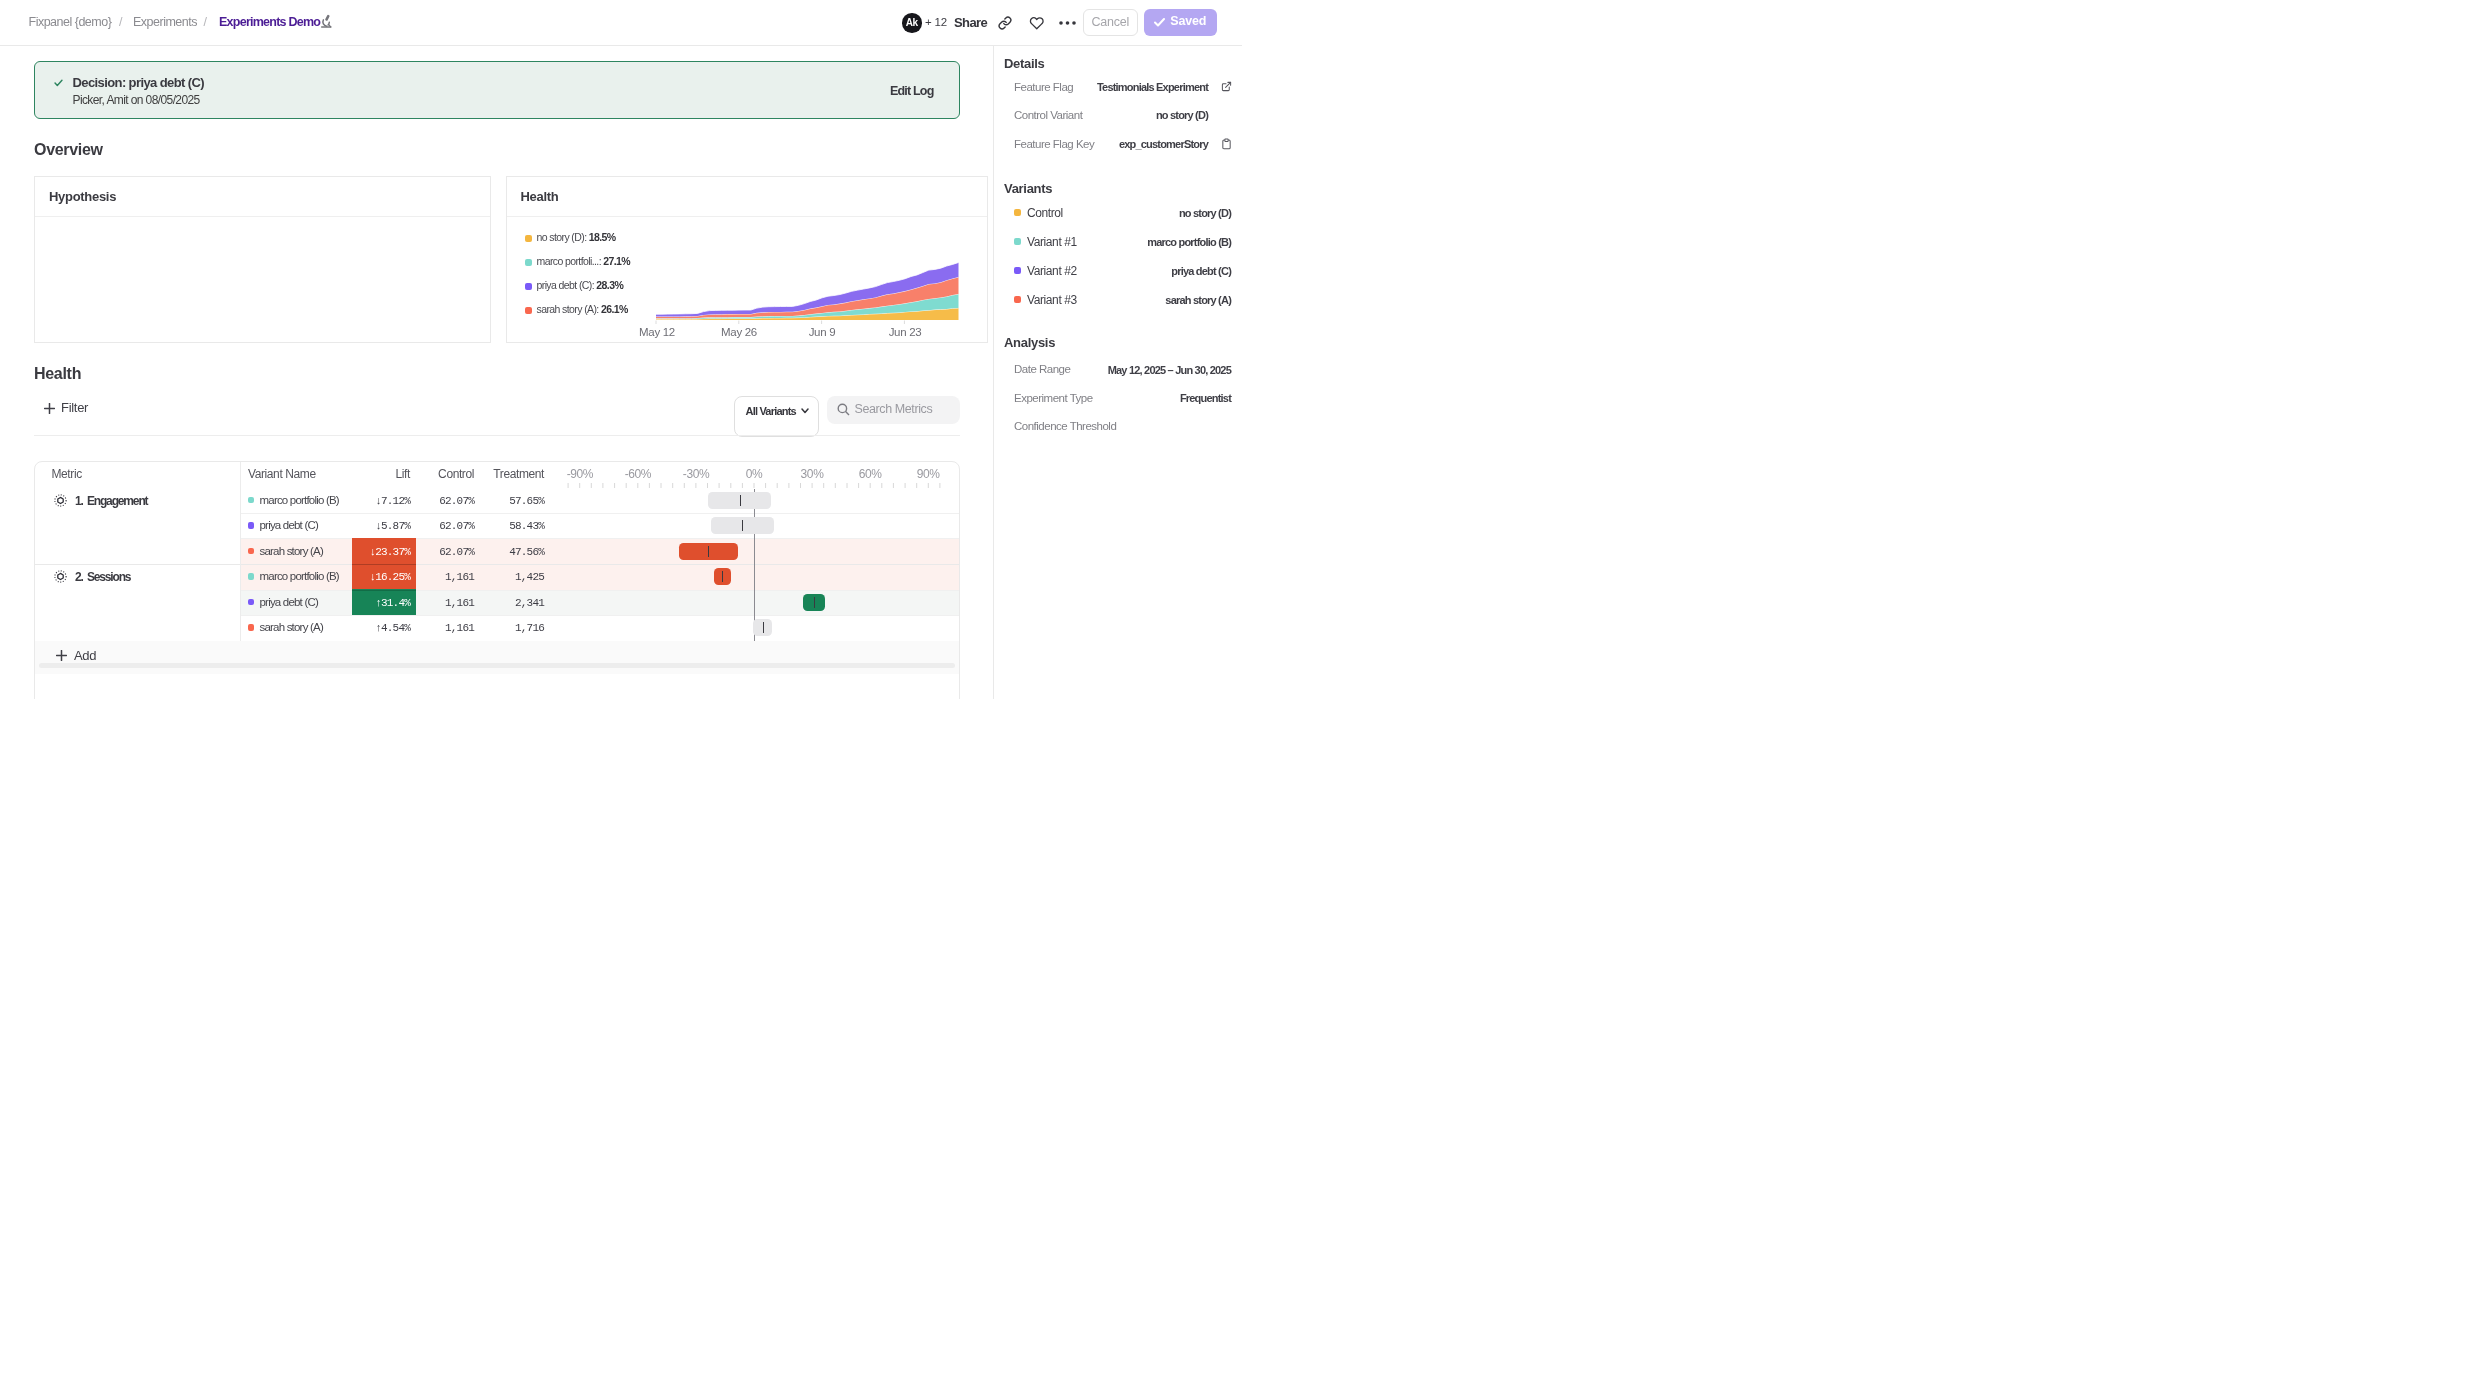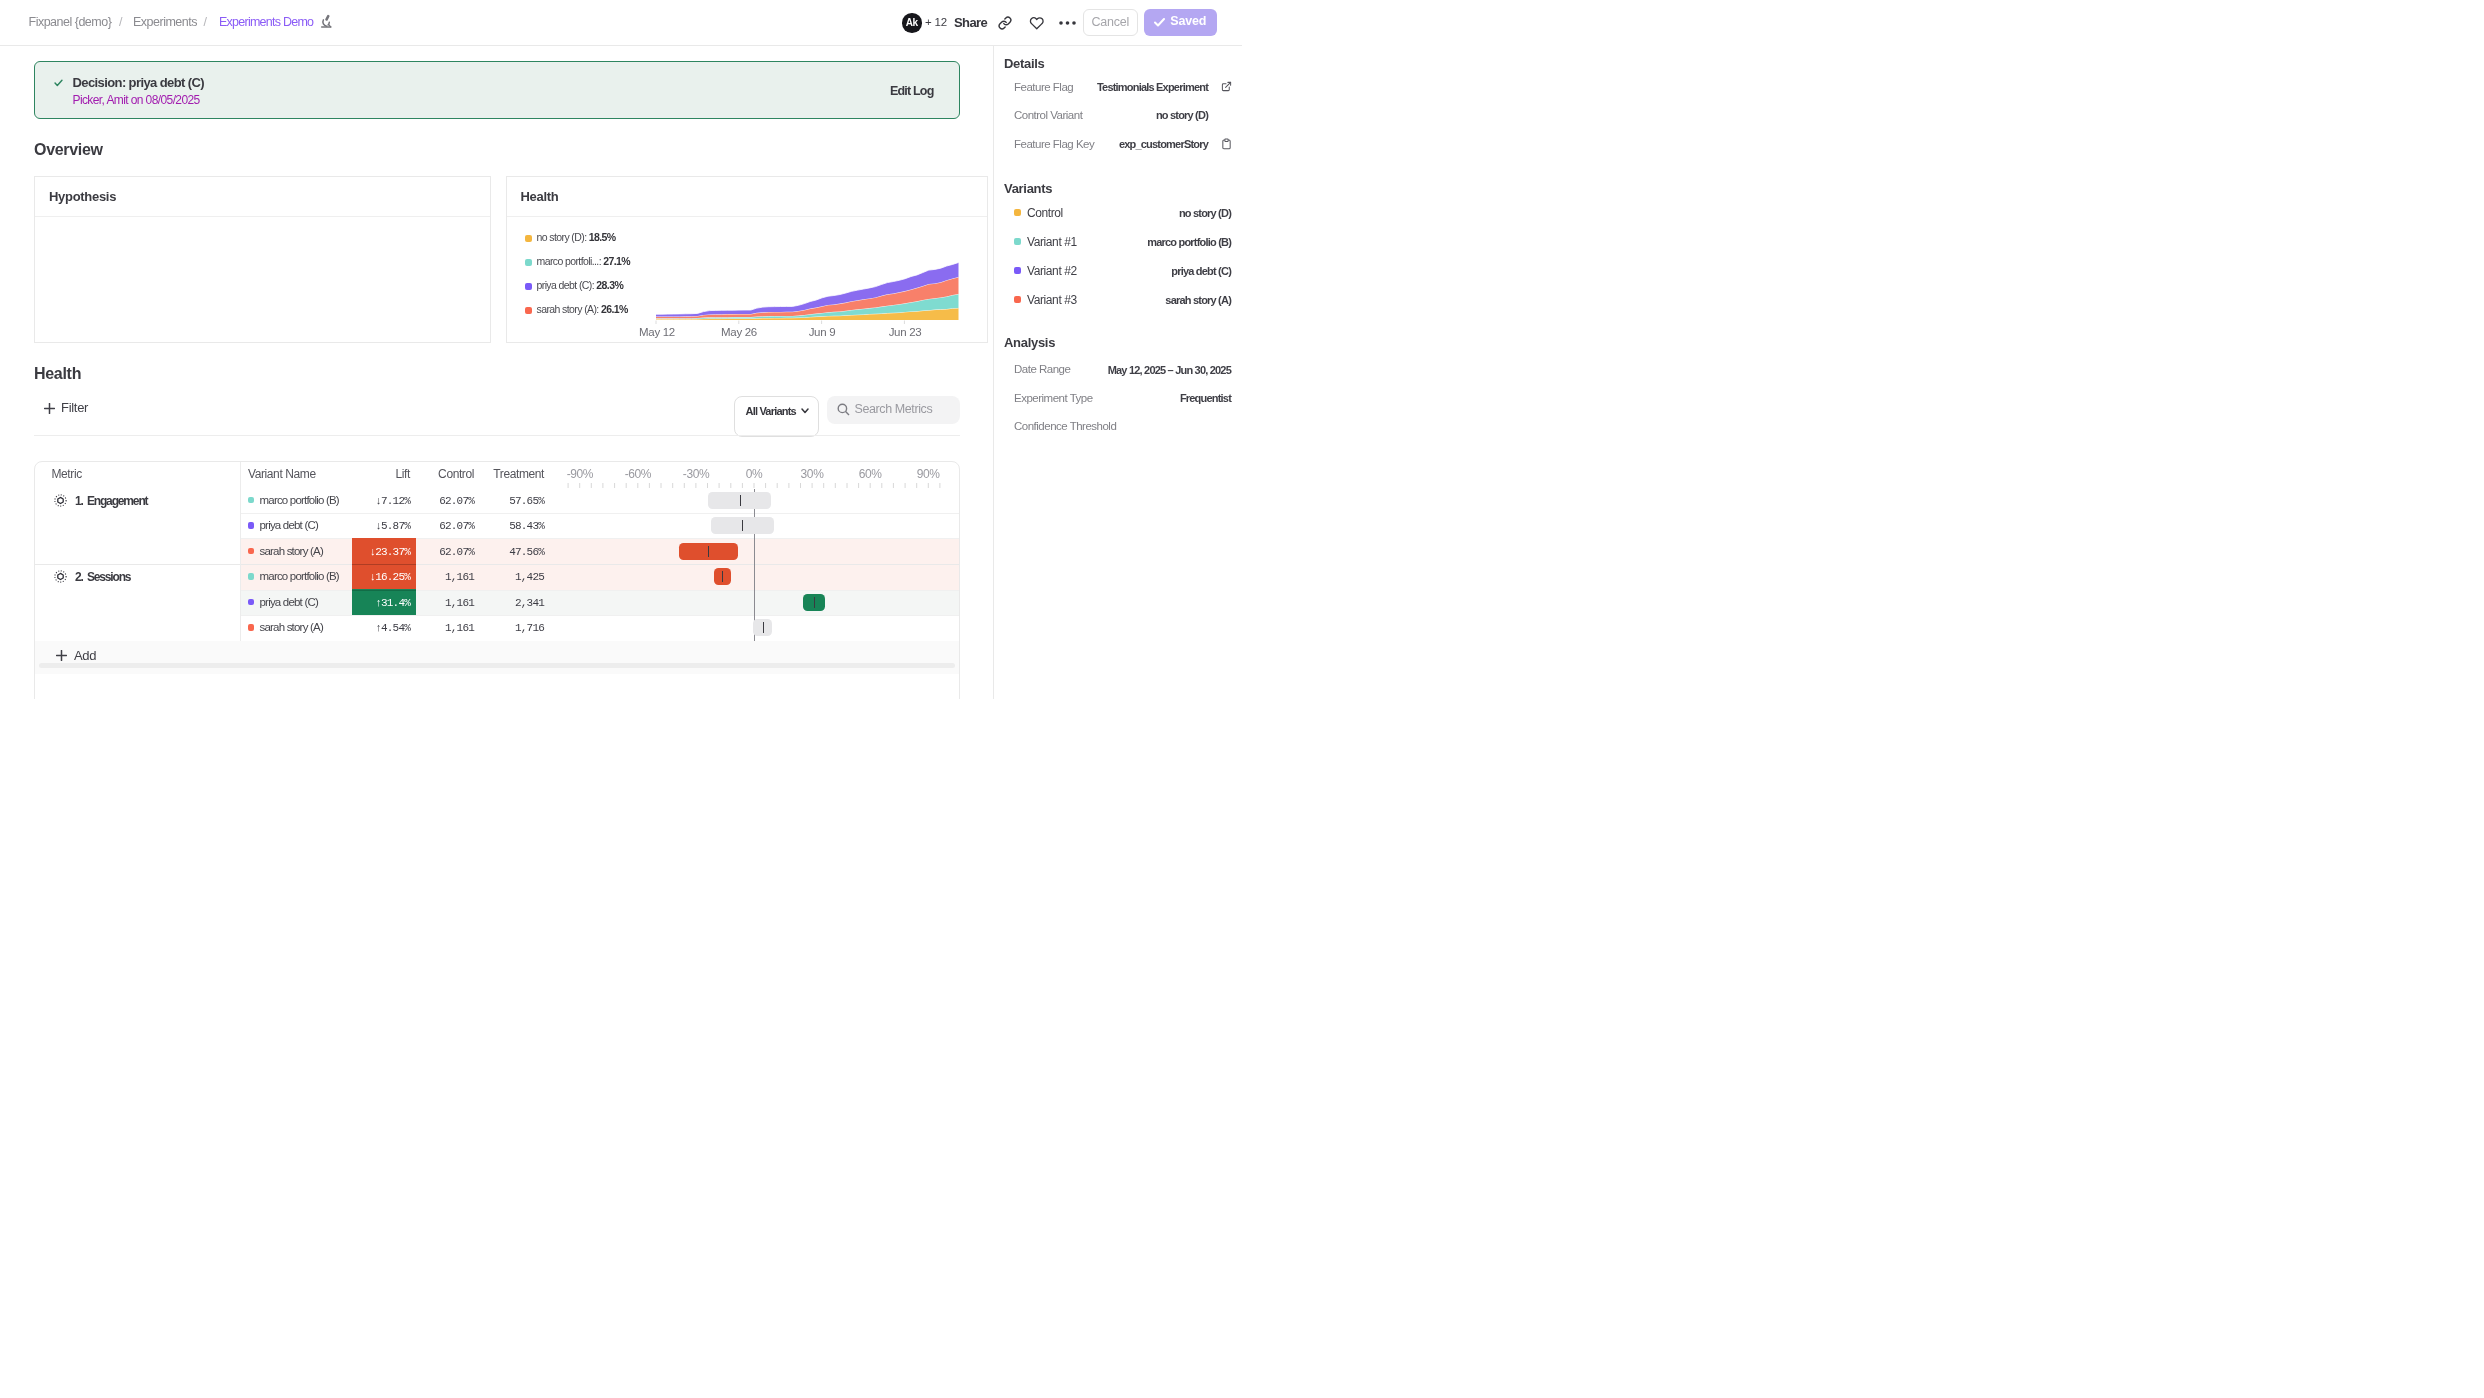--- a/index.html
+++ b/index.html
@@ -5,21 +5,21 @@
   * { margin:0; padding:0; box-sizing:border-box; }
   html,body { width:1242px; height:699px; overflow:hidden; background:#fff;
     font-family:"Liberation Sans", sans-serif; color:#3f3f46; }
   .abs { position:absolute; }
   body { position:relative; letter-spacing:-0.2px; }
   svg { display:block; }
   .nw { white-space:nowrap; }
   
   #topbar { position:absolute; left:0; top:0; width:1242px; height:46px; border-bottom:1px solid #e9e9e9; background:#fff; }
   .crumb { position:absolute; top:15px; font-size:12.5px; color:#8b8b90; letter-spacing:-0.5px; white-space:nowrap; }
-  .crumb b { color:#8b5cf6; font-weight:normal; letter-spacing:-0.75px; }
+  .crumb b { color:#4c1d95; font-weight:bold; letter-spacing:-0.75px; }
   #avatar { position:absolute; left:902px; top:13px; width:19.5px; height:19.5px; border-radius:50%; background:#17171c; color:#fff; font-size:10px; font-weight:bold; text-align:center; line-height:19.5px; letter-spacing:-0.5px; }
   .topbtn { position:absolute; top:9px; height:27px; border-radius:6px; font-size:12.5px; line-height:25px; text-align:center; }
   
   #banner { position:absolute; left:34px; top:61px; width:926px; height:58px; background:#e9f1ed; border:1px solid #2e8560; border-radius:6px; }
   
   .card { position:absolute; background:#fff; border:1px solid #e9e9e9; border-radius:0; }
   .cardhead { height:40px; border-bottom:1px solid #efefef; line-height:40px; padding-left:14px; font-size:13px; font-weight:bold; color:#3b3b41; letter-spacing:-0.3px; }
   .h1 { position:absolute; left:34px; font-size:16px; font-weight:bold; color:#3b3b41; letter-spacing:-0.3px; }
   
   .mono { font-family:"Liberation Mono", monospace; letter-spacing:-0.8px; font-size:11px; color:#3d3d45; }
@@ -72,21 +72,21 @@
     <svg style="display:inline-block; vertical-align:-1.5px; margin-right:5px;" width="11" height="9" viewBox="0 0 11 9" fill="none" stroke="#fff" stroke-width="2" stroke-linecap="round" stroke-linejoin="round">
         <path d="M1 4.5 L4 7.5 L10 1"></path>
       </svg>Saved</div>
 </div>
 
 <div id="banner">
   <svg class="abs" style="left:18.5px; top:16.5px;" width="9" height="8" viewBox="0 0 13 11" fill="none" stroke="#2e8560" stroke-width="2.1" stroke-linecap="round" stroke-linejoin="round">
       <path d="M1.5 5.5 L4.8 9 L11.5 1.5"></path>
     </svg>
   <div class="abs nw" style="left:37.5px; top:12.5px; font-size:13px; font-weight:bold; color:#3a3a40; letter-spacing:-0.6px;">Decision: priya debt (C)</div>
-  <div class="abs nw" style="left:37.5px; top:31px; font-size:12px; color:#a21caf; letter-spacing:-0.6px;">Picker, Amit on 08/05/2025</div>
+  <div class="abs nw" style="left:37.5px; top:31px; font-size:12px; color:#404040; letter-spacing:-0.6px;">Picker, Amit on 08/05/2025</div>
   <div class="abs nw" style="right:25.5px; top:21.5px; font-size:12.5px; font-weight:bold; color:#3a3a40; letter-spacing:-0.8px;">Edit Log</div>
 </div>
 
 <div class="h1" style="top:140.5px;">Overview</div>
 
 <div class="card" style="left:34px; top:176px; width:457px; height:167px;">
   <div class="cardhead">Hypothesis</div>
 </div>
 
 <div class="card" style="left:505.5px; top:176px; width:482px; height:167px;">

